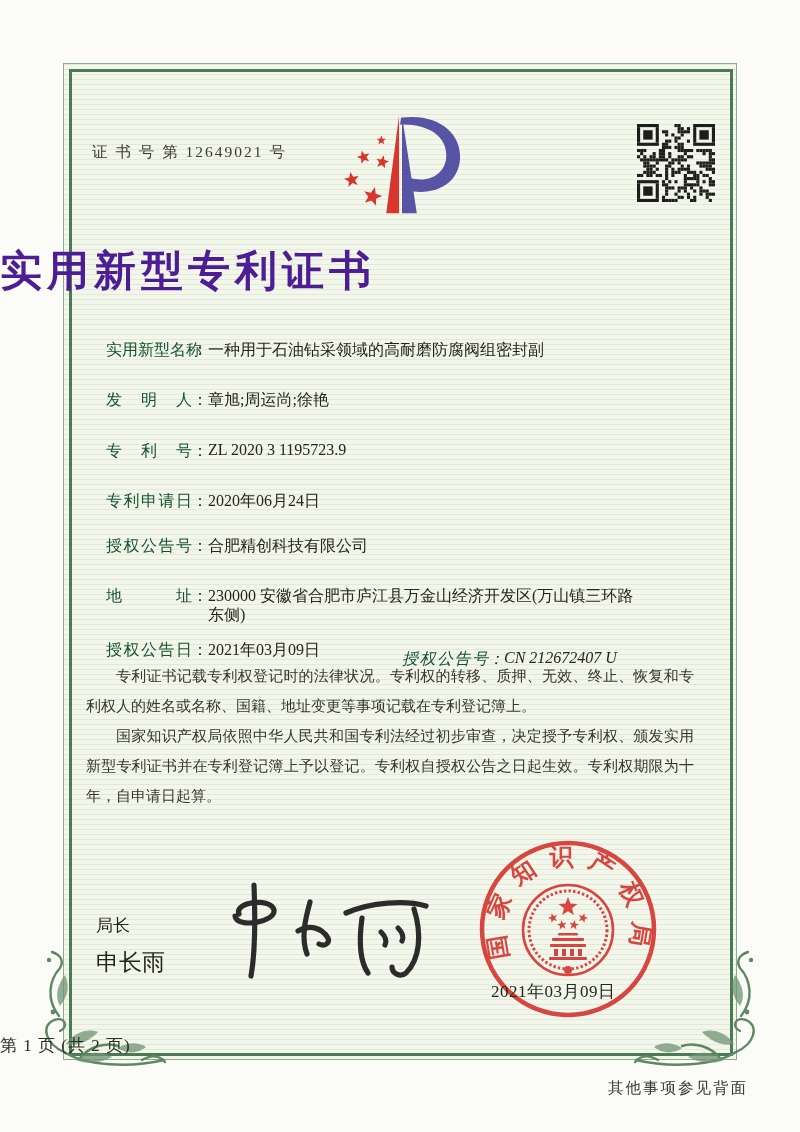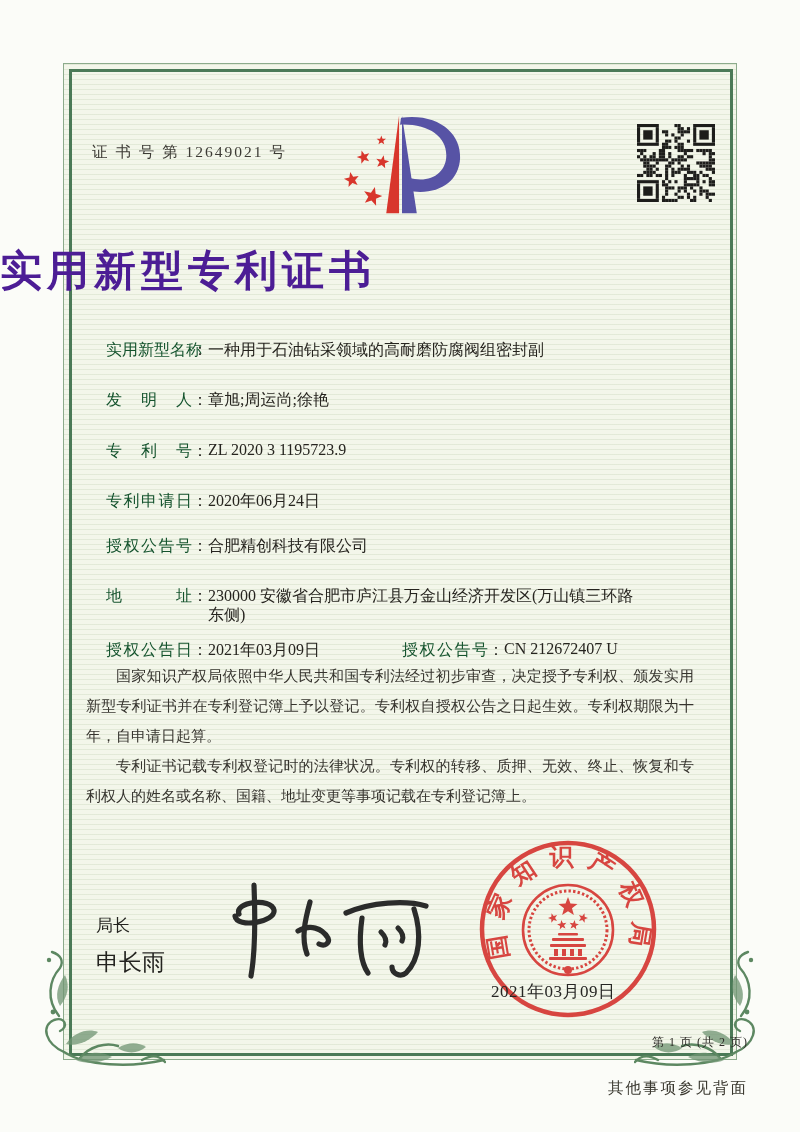--- a/index.html
+++ b/index.html
@@ -48,41 +48,41 @@
   .fields{position:absolute;left:106px;top:0;width:600px;font-size:16px;}
   .frow{position:absolute;left:0;white-space:nowrap;}
   .flabel{
     display:inline-block;width:86px;
     text-align:justify;text-align-last:justify;
     font-size:16px;color:#14532d;vertical-align:top;
   }
   .fcolon{display:inline-block;vertical-align:top;color:#2c2a26;}
   .fvalue{display:inline-block;color:#26241f;vertical-align:top;}
   .fvalue.wrap{white-space:normal;width:436px;word-break:break-all;line-height:19px;}
-  .pair2{position:absolute;left:296px;top:0;}
+  .pair2{position:absolute;left:296px;top:9px;font-style:italic;}
 
   
   .paras{
     position:absolute;left:86px;top:661px;width:608px;
     font-size:15px;line-height:30px;text-align:justify;color:#36342e;
   }
   .paras p{margin:0;text-indent:2em;}
 
   
   .signer-title{position:absolute;left:96px;top:914px;font-size:17px;color:#242420;font-family:"Liberation Sans",sans-serif;text-align:right;}
   .signer-name{position:absolute;left:96px;top:947px;font-size:23px;color:#242420;font-family:"Liberation Sans",sans-serif;}
   .signature{position:absolute;left:213px;top:876px;width:225px;height:112px;}
   .seal{position:absolute;left:473px;top:834px;width:190px;height:190px;opacity:.9;}
   .seal-date{
     position:absolute;left:491px;top:980px;width:140px;
     font-size:17px;letter-spacing:.5px;color:#262624;white-space:nowrap;
   }
   .page-note{
-    position:absolute;left:0;top:1034px;width:748px;text-align:right;
-    font-size:12px;color:#2e2c28;letter-spacing:1px;
+    position:absolute;left:0;top:1034px;width:748px;text-align:left;
+    font-size:17px;color:#2e2c28;letter-spacing:1px;
   }
   .back-note{
     position:absolute;left:0;top:1078px;width:748px;text-align:right;
     font-size:15.5px;color:#3a382f;letter-spacing:2px;
   }
 </style>
 </head>
 <body>
 
 <div class="sheet">
@@ -384,22 +384,22 @@
     </div>
     <div class="frow" style="top:640px">
       <span class="flabel">授权公告日</span><span class="fcolon">：</span><span class="fvalue">2021年03月09日</span>
       <span class="pair2">
         <span class="flabel">授权公告号</span><span class="fcolon">：</span><span class="fvalue">CN 212672407 U</span>
       </span>
     </div>
   </div>
 
   <div class="paras">
+    <p>专利证书记载专利权登记时的法律状况。专利权的转移、质押、无效、终止、恢复和专利权人的姓名或名称、国籍、地址变更等事项记载在专利登记簿上。</p>
     <p>国家知识产权局依照中华人民共和国专利法经过初步审查，决定授予专利权、颁发实用新型专利证书并在专利登记簿上予以登记。专利权自授权公告之日起生效。专利权期限为十年，自申请日起算。</p>
-    <p>专利证书记载专利权登记时的法律状况。专利权的转移、质押、无效、终止、恢复和专利权人的姓名或名称、国籍、地址变更等事项记载在专利登记簿上。</p>
   </div>
 
   <div class="signer-title">局长</div>
   <div class="signer-name">申长雨</div>
 
   <svg class="signature" viewBox="0 0 225 112">
     <g fill="none" stroke="#1b1b1b" stroke-width="5.2" stroke-linecap="round" opacity=".92">
       <path d="M26,38 C21,26 58,21 61,34 C63,46 24,53 22,40"></path>
       <path d="M41,9 C42,34 43,72 38,100"></path>
       <path d="M97,26 C92,44 88,62 94,78"></path>

